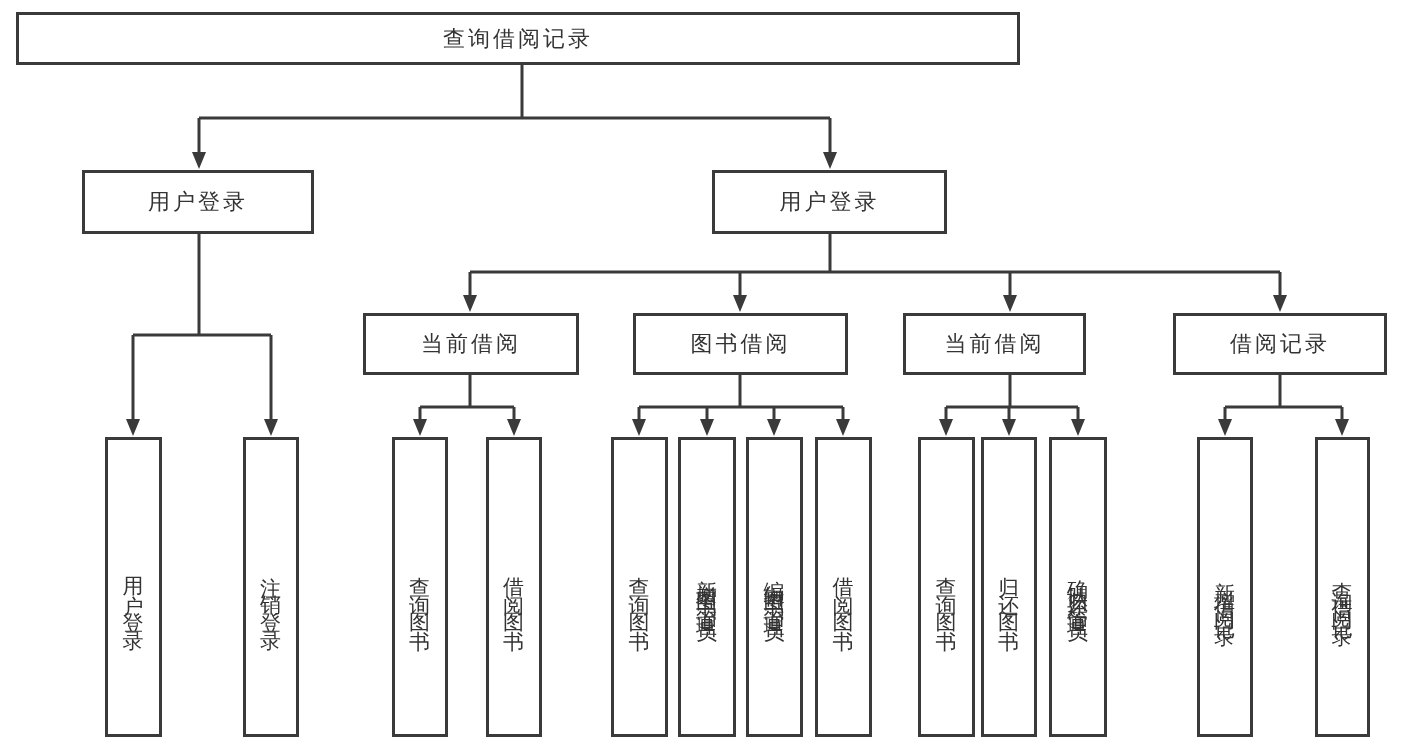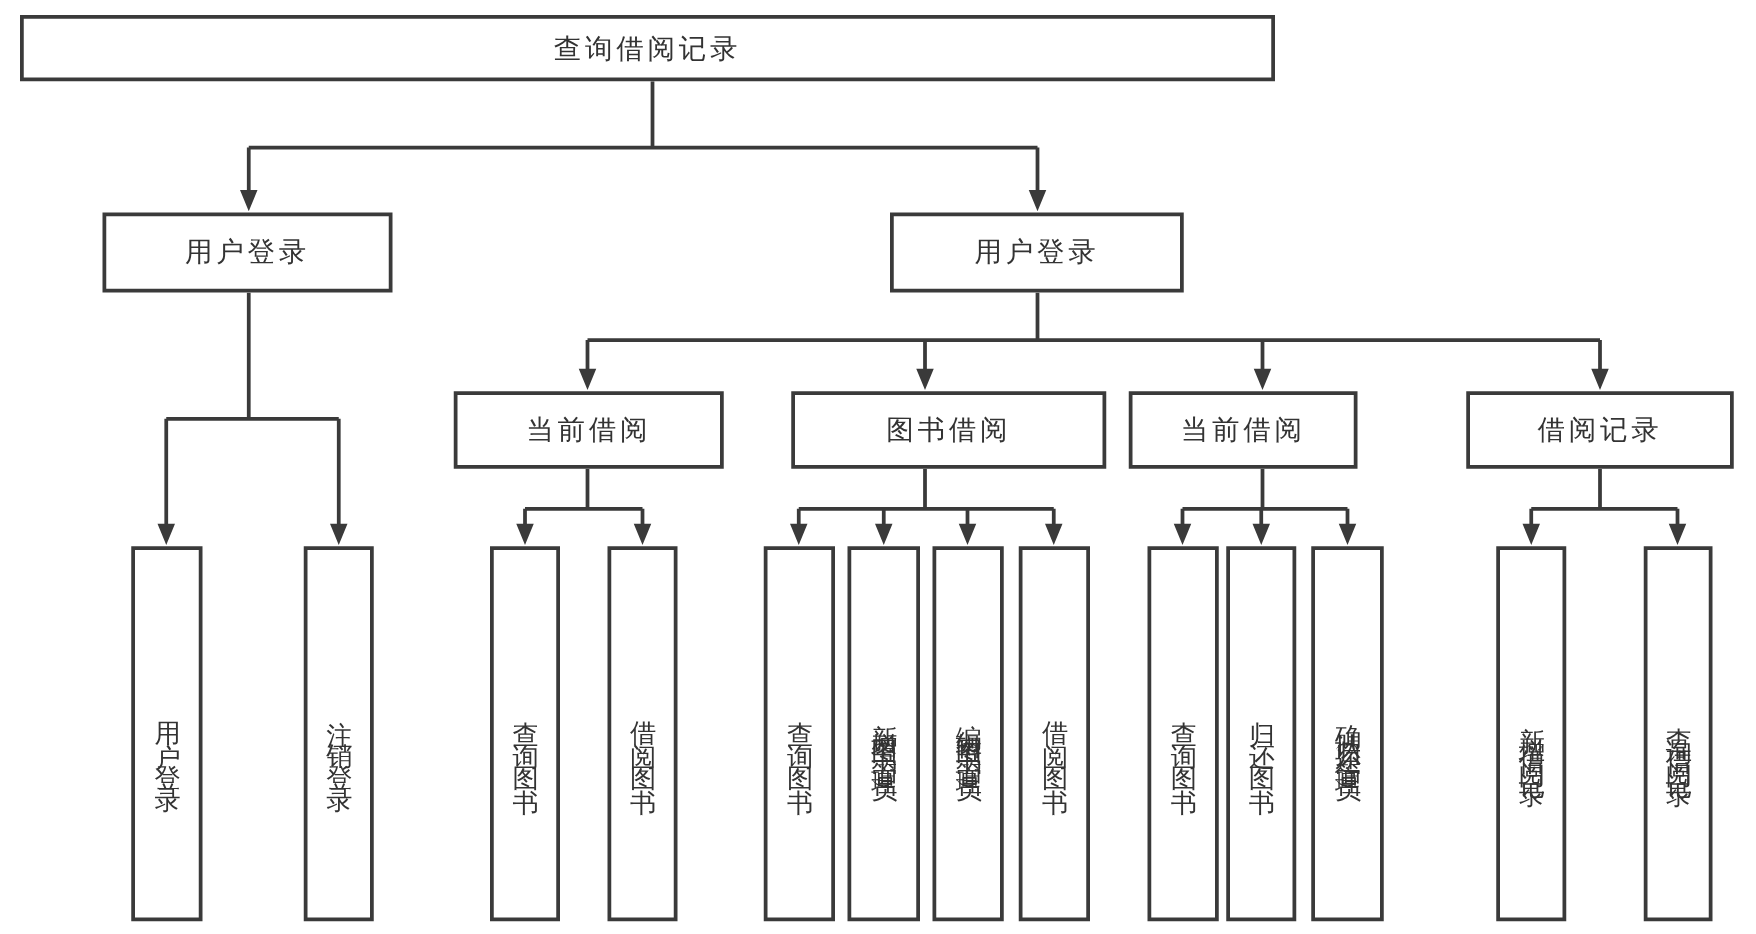--- a/index.html
+++ b/index.html
@@ -105,21 +105,21 @@
       M1218 419 L1232 419 L1225 436 Z
       M1335 419 L1349 419 L1342 436 Z"></path>
   </svg>
 
   <div class="bx hx" style="left:16px; top:12px; width:1004px; height:53px;">查询借阅记录</div>
 
   <div class="bx hx" style="left:82px; top:170px; width:232px; height:64px;">用户登录</div>
   <div class="bx hx" style="left:712px; top:170px; width:235px; height:64px;">用户登录</div>
 
   <div class="bx hx" style="left:363px; top:313px; width:216px; height:62px;">当前借阅</div>
-  <div class="bx hx" style="left:633px; top:313px; width:252px; height:62px;">图书借阅</div>
+  <div class="bx hx" style="left:633px; top:313px; width:215px; height:62px;">图书借阅</div>
   <div class="bx hx" style="left:903px; top:313px; width:183px; height:62px;">当前借阅</div>
   <div class="bx hx" style="left:1173px; top:313px; width:214px; height:62px;">借阅记录</div>
 
   <div class="bx vx sp18" style="left:105px; width:57px;">
     <span>用户登录</span>
   </div>
   <div class="bx vx sp18" style="left:243px; width:56px;">
     <span>注销登录</span>
   </div>
 

